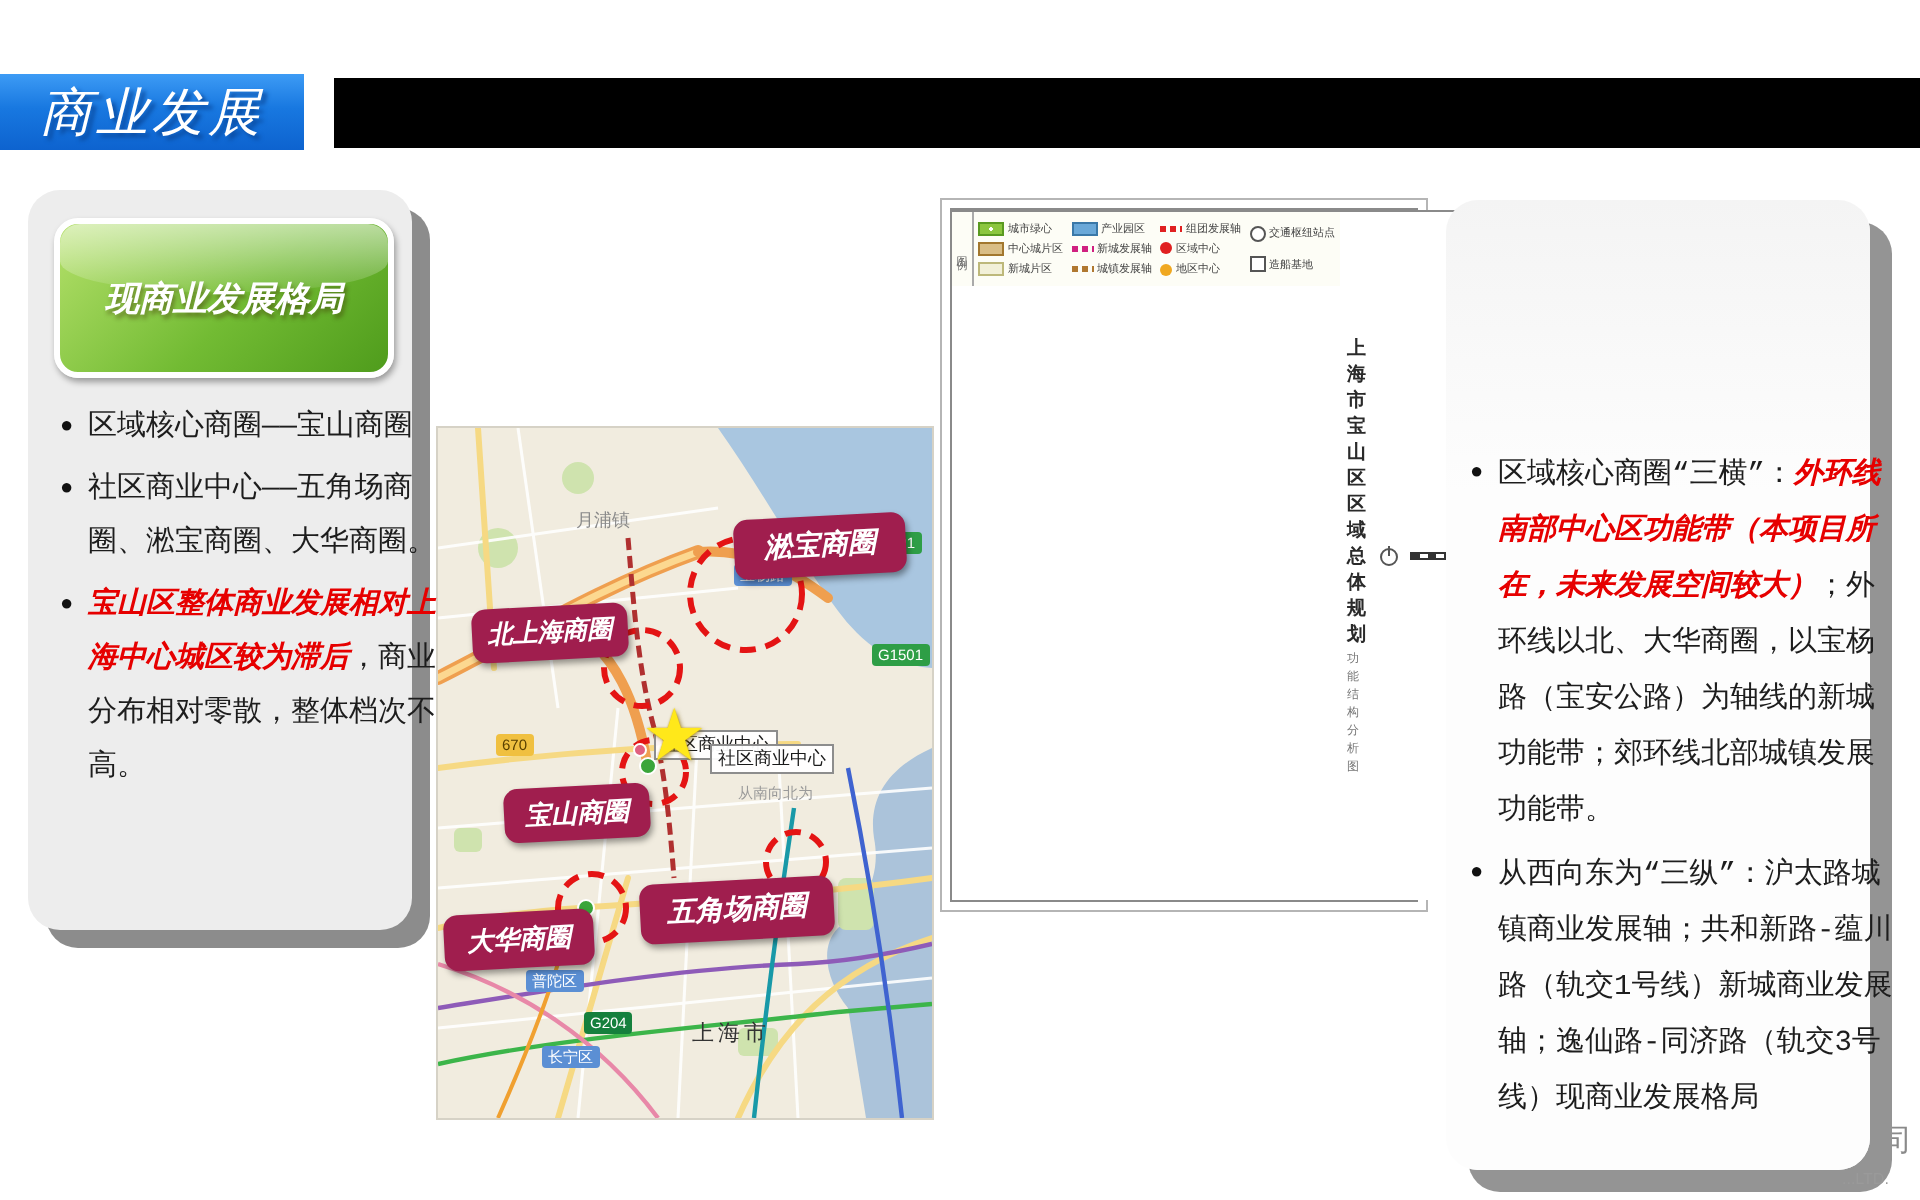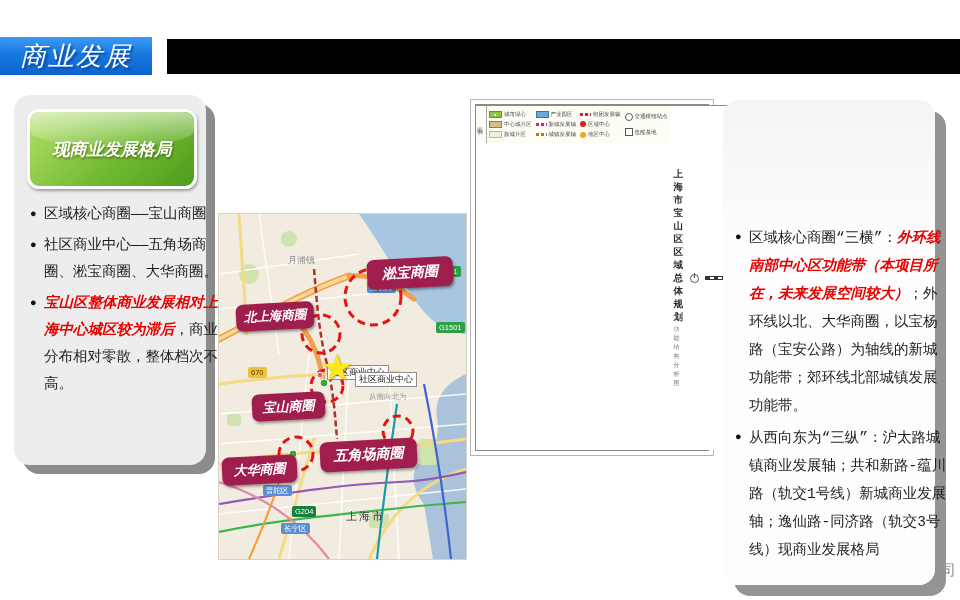--- a/index.html
+++ b/index.html
@@ -203,21 +203,21 @@
 
       <circle cx="105" cy="169" r="4" fill="#3aa53a" stroke="#fff"></circle>
       <circle cx="74" cy="240" r="4" fill="#3aa53a" stroke="#fff"></circle>
       <circle cx="101" cy="161" r="3" fill="#e06080" stroke="#fff"></circle>
     </svg>
 
     <span class="map-txt" style="left:69px;top:40px;font-size:9px;color:#8a8a8a;">月浦镇</span>
     <span class="map-txt" style="left:150px;top:178px;font-size:7.5px;color:#9a9a9a;">从南向北为</span>
     <span class="map-txt" style="left:127px;top:295px;font-size:11px;color:#333;letter-spacing:2px;">上海市</span>
     <span class="badge blue" style="left:44px;top:271px;">普陀区</span>
-    <span class="badge blue" style="left:62px;top:309px;">长宁区</span>
+    <span class="badge blue" style="left:52px;top:309px;">长宁区</span>
     <span class="badge green" style="left:213px;top:52px;">G1501</span>
     <span class="badge green" style="left:217px;top:108px;">G1501</span>
     <span class="badge blue" style="left:148px;top:68px;">宝杨路</span>
     <span class="badge yellow" style="left:29px;top:153px;">670</span>
     <span class="badge red" style="left:73px;top:292px;">G204</span>
 
     <span class="poi-box" style="left:108px;top:151px;">社区商业中心</span>
     <span class="poi-box" style="left:136px;top:158px;">社区商业中心</span>
     <span class="star">★</span>
 

